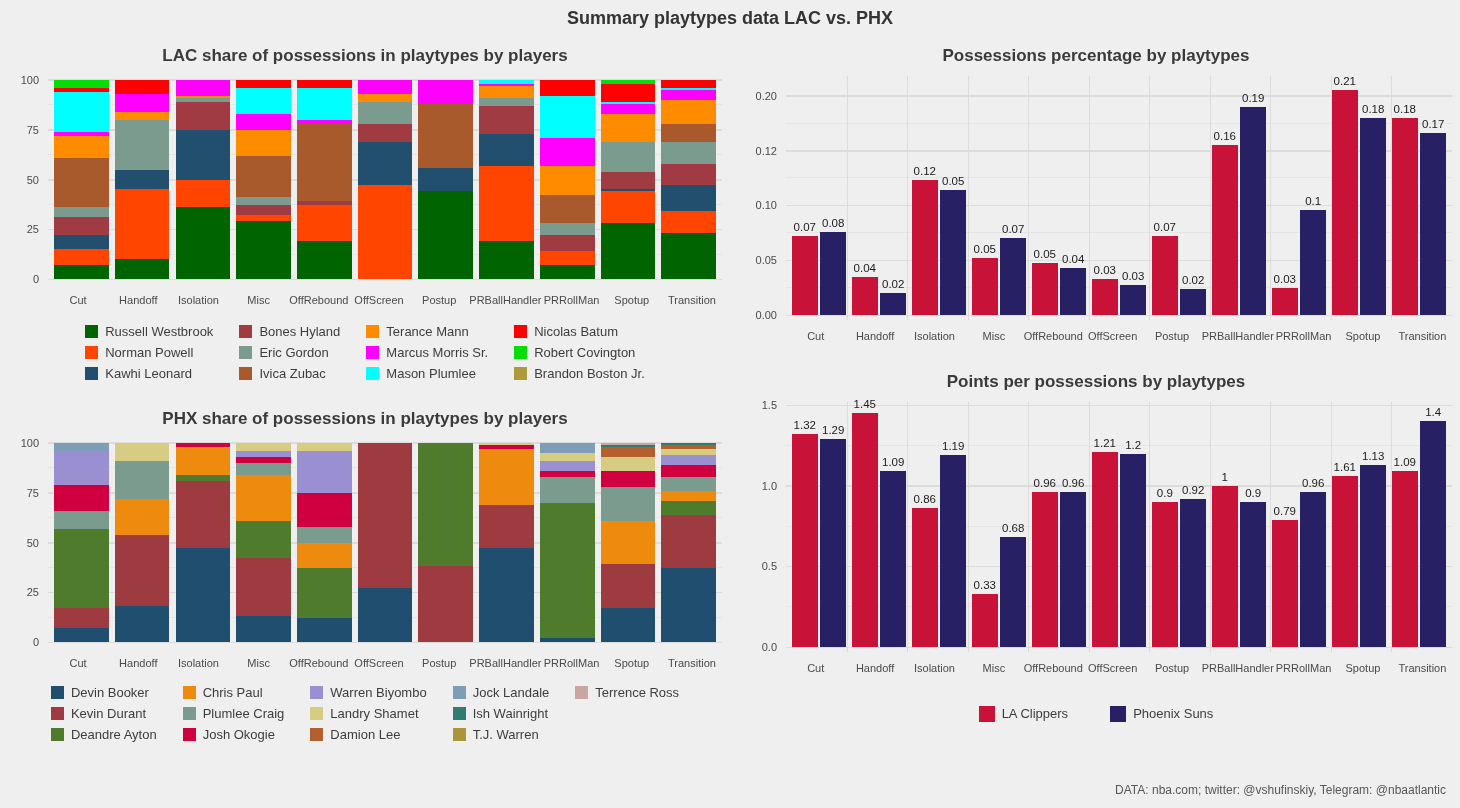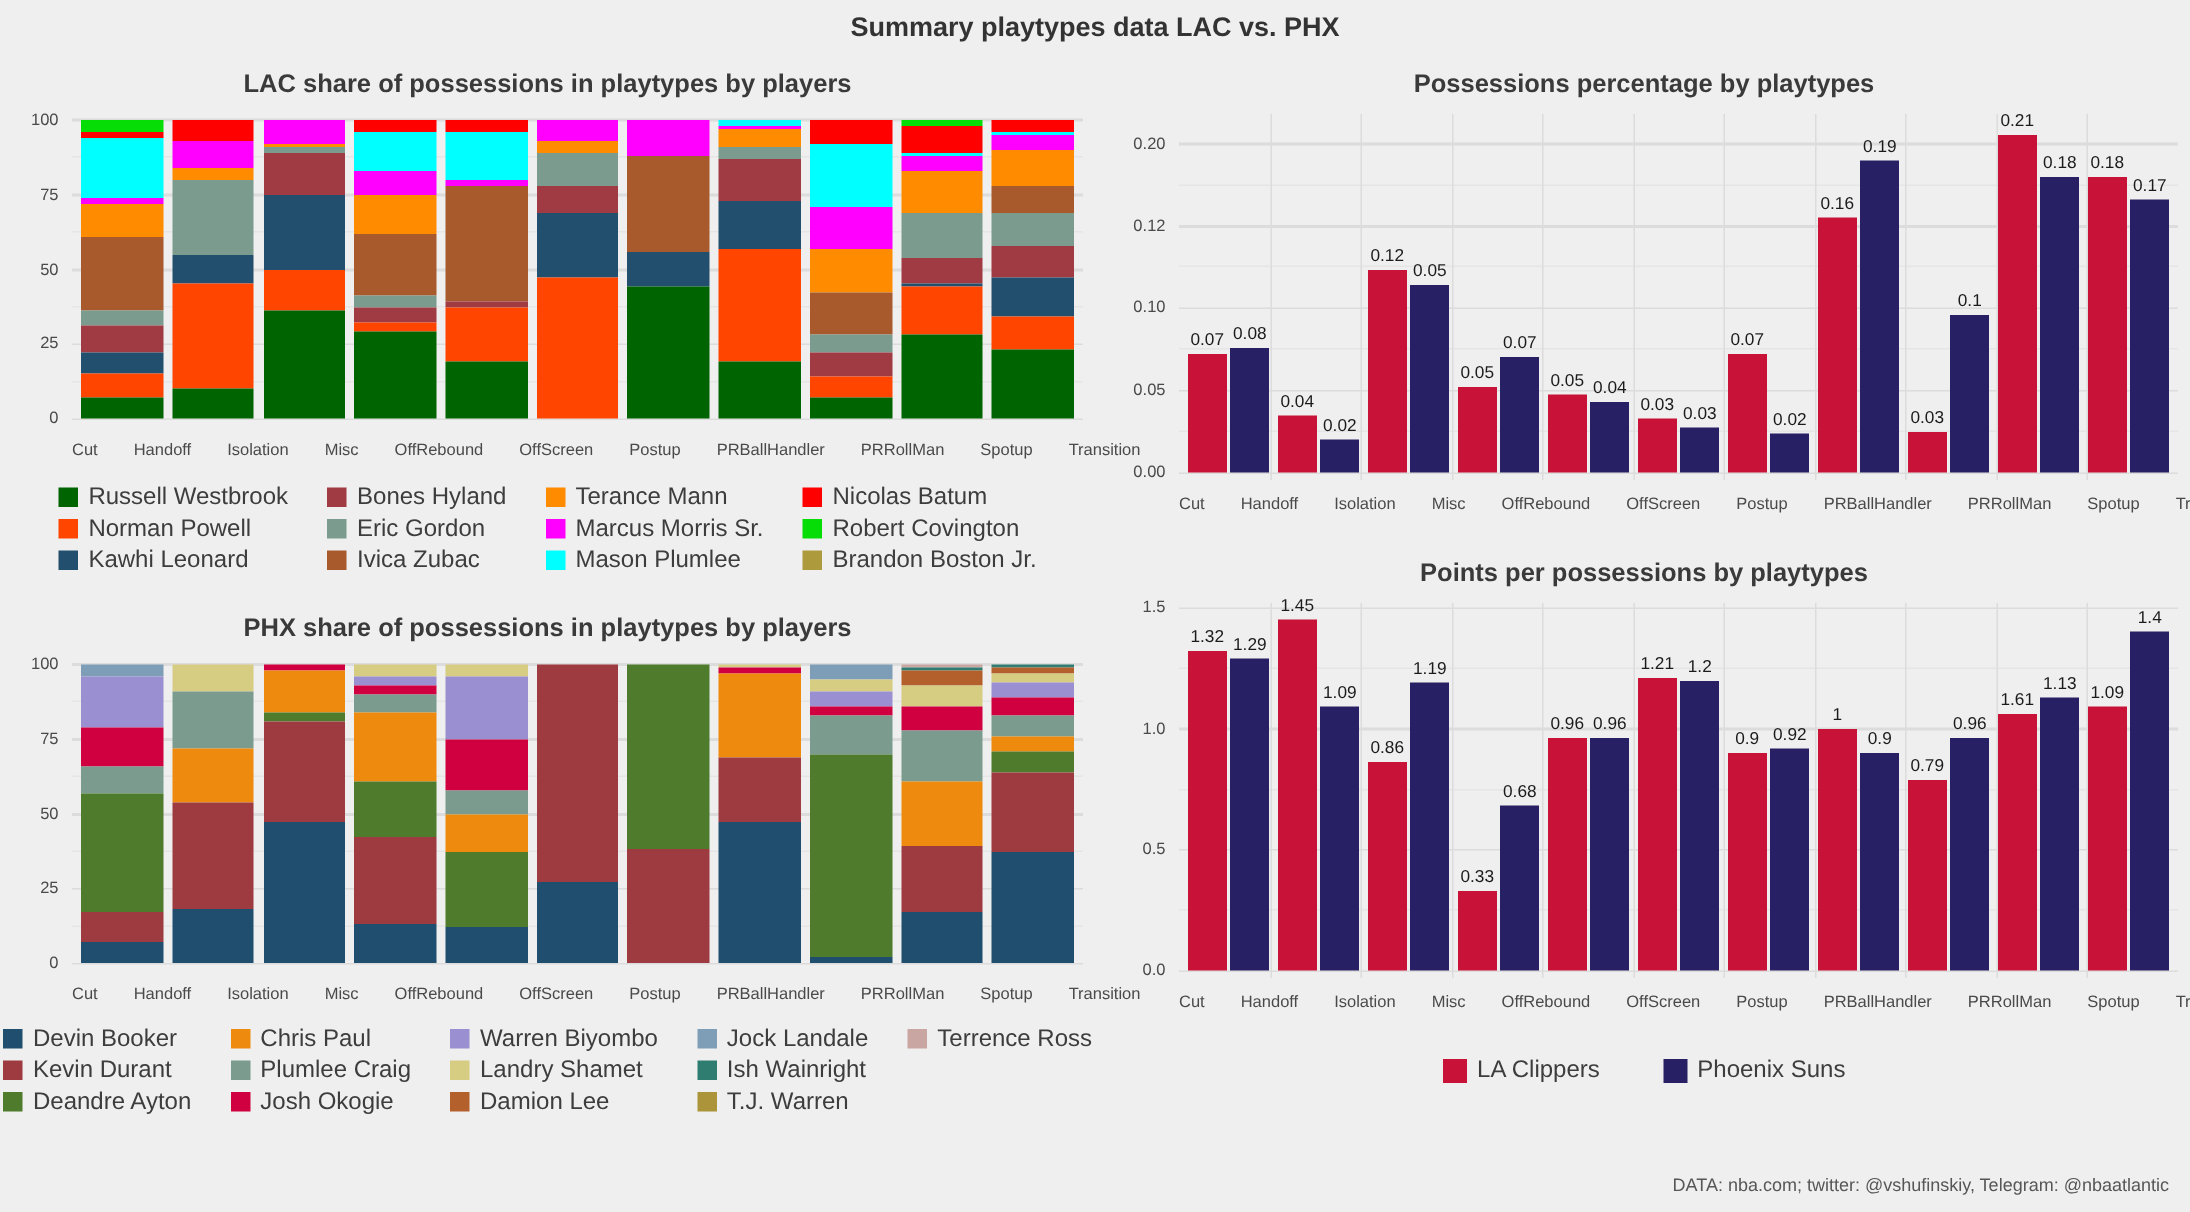--- a/index.html
+++ b/index.html
@@ -17,27 +17,27 @@
   .grid.minor{height:1px;background:#E5E5E5;}
   .vgrid{position:absolute;top:0;bottom:0;width:1px;background:#DCDCDC;}
   .groups{position:absolute;left:0;right:0;top:0;bottom:0;display:flex;padding:0 3px;}
   .group{flex:1;display:flex;align-items:flex-end;justify-content:center;gap:2px;
          padding-bottom:5px;position:relative;}
   .stack{width:90%;display:flex;flex-direction:column-reverse;}
   .seg{width:100%;}
   .barcol{width:44%;display:flex;flex-direction:column;align-items:center;justify-content:flex-end;}
   .blabel{font-size:11.5px;line-height:13px;color:#1b1b1b;white-space:nowrap;margin-bottom:2px;}
   .bar{width:100%;}
-  .xrow{display:flex;padding-left:var(--gut);height:22px;gap:24px;}
+  .xrow{display:flex;padding-left:var(--gut);height:22px;}
   .xcell{flex:1;text-align:center;padding-top:6px;}
   .xcell span{font-size:11px;color:#4a4a4a;white-space:nowrap;}
   .legend{display:grid;grid-auto-flow:column;justify-content:center;column-gap:26px;row-gap:2px;}
   .litem{display:flex;align-items:center;gap:7px;}
   .lswatch{width:13px;height:13px;flex:none;}
-  .llabel{font-size:16px;color:#3d3d3d;white-space:nowrap;}
+  .llabel{font-size:13px;color:#3d3d3d;white-space:nowrap;}
   .stacked{--gut:40px;}
   .grouped{--gut:46px;}
   #c-lac{left:8px;top:42px;width:714px;}
   #c-lac .plotrow{height:208px;}
   #c-lac .legend{margin-top:16px;}
   #c-phx{left:8px;top:405px;width:714px;}
   #c-phx .plotrow{height:208px;}
   #c-phx .legend{margin-top:14px;}
   #c-poss{left:740px;top:42px;width:712px;}
   #c-poss .plotrow{height:244px;}

